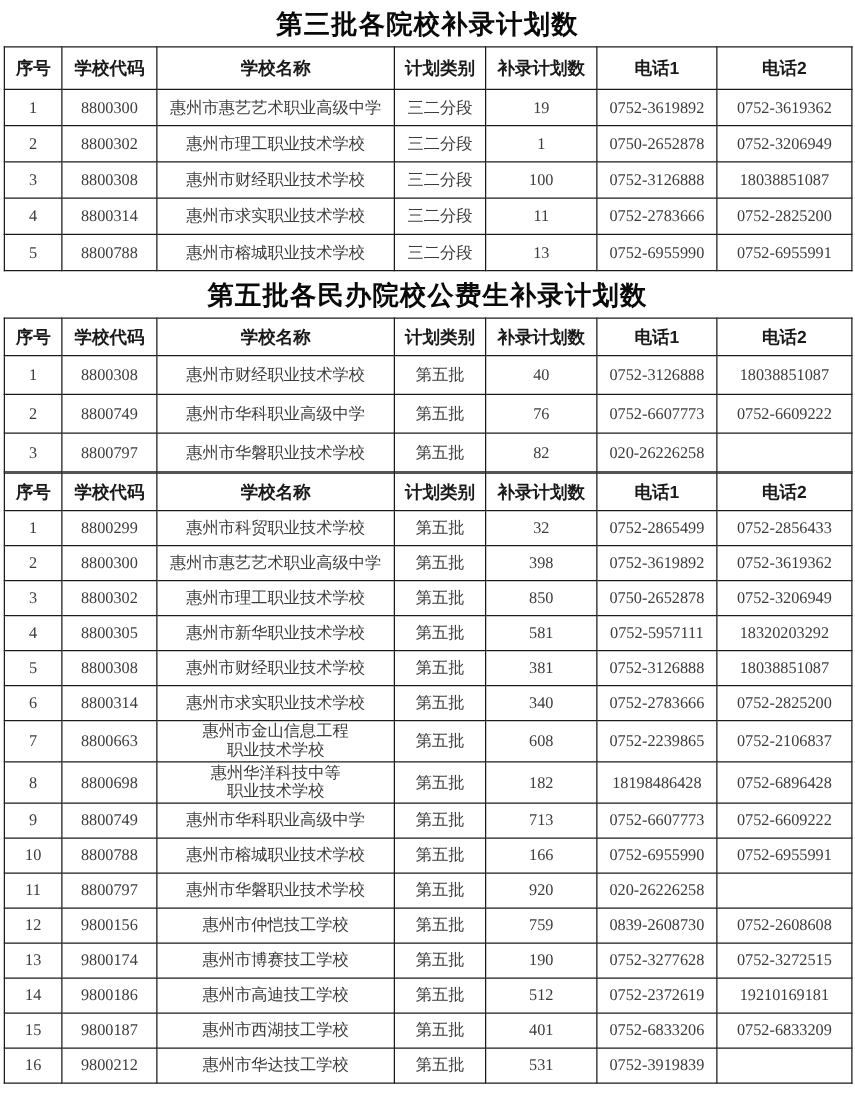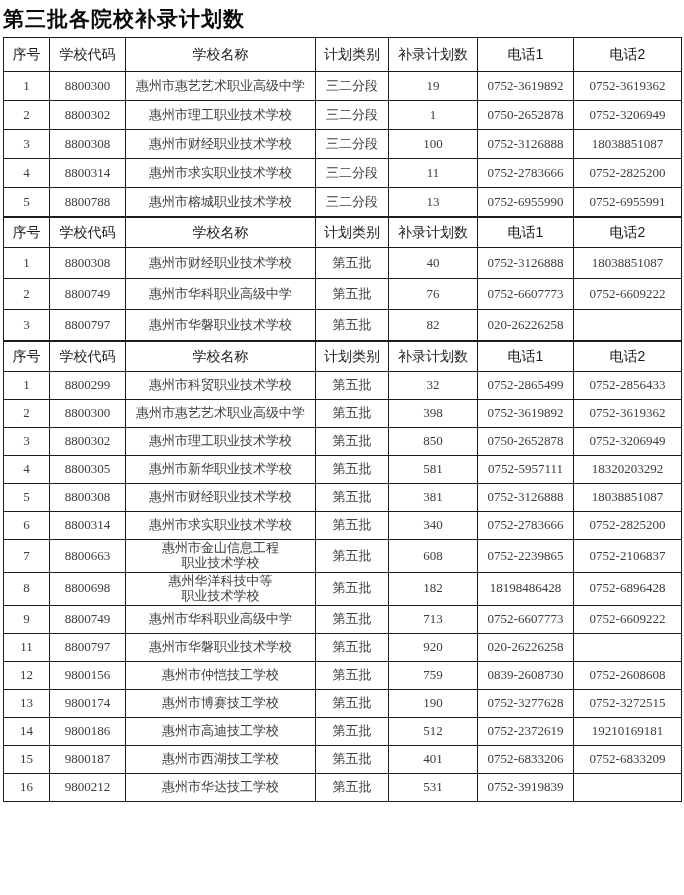--- a/index.html
+++ b/index.html
@@ -13,40 +13,40 @@
   .doc {
     width: 678px;
     padding: 0 3px;
     font-family: "Liberation Serif", "DejaVu Serif", serif;
   }
   .title {
     font-family: "Liberation Serif", "DejaVu Serif", serif;
     font-weight: 700;
     font-size: 21px;
     color: #0a0a0a;
-    text-align: left;
+    text-align: center;
     margin: 7px 0 6px 0;
     letter-spacing: 1px;
     line-height: 1.15;
   }
   table.grid {
     border-collapse: collapse;
     table-layout: fixed;
     width: 678px;
   }
   table.grid th, table.grid td {
     border: 1.6px solid #1c1c1c;
     text-align: center;
     vertical-align: middle;
     padding: 1px 2px;
     overflow: hidden;
   }
   table.grid th {
     font-family: "Liberation Sans", "DejaVu Sans", sans-serif;
-    font-weight: 400;
+    font-weight: 700;
     font-size: 14px;
     color: #1a1a1a;
   }
   table.grid td {
     font-family: "Liberation Serif", "DejaVu Serif", serif;
     font-size: 13px;
     color: #3c3c3c;
     line-height: 1.15;
   }
   td.col-school-name { white-space: pre-line; }
@@ -136,20 +136,21 @@
             <td class="col-plan-category">三二分段</td>
             <td class="col-plan-count">13</td>
             <td class="col-phone1">0752-6955990</td>
             <td class="col-phone2">0752-6955991</td>
           </tr>
         </tbody>
     </table>
   </section>
 
   <section class="table-block">
+    <h2 class="title">第五批各民办院校公费生补录计划数</h2>
     <table class="grid t1">
       <colgroup>
         <col class="c0">
           <col class="c1">
           <col class="c2">
           <col class="c3">
           <col class="c4">
           <col class="c5">
           <col class="c6">
       </colgroup>
@@ -296,20 +297,29 @@
           <tr>
             <td class="col-index">9</td>
             <td class="col-school-code">8800749</td>
             <td class="col-school-name">惠州市华科职业高级中学</td>
             <td class="col-plan-category">第五批</td>
             <td class="col-plan-count">713</td>
             <td class="col-phone1">0752-6607773</td>
             <td class="col-phone2">0752-6609222</td>
           </tr>
           <tr>
+            <td class="col-index">10</td>
+            <td class="col-school-code">8800788</td>
+            <td class="col-school-name">惠州市榕城职业技术学校</td>
+            <td class="col-plan-category">第五批</td>
+            <td class="col-plan-count">166</td>
+            <td class="col-phone1">0752-6955990</td>
+            <td class="col-phone2">0752-6955991</td>
+          </tr>
+          <tr>
             <td class="col-index">11</td>
             <td class="col-school-code">8800797</td>
             <td class="col-school-name">惠州市华磐职业技术学校</td>
             <td class="col-plan-category">第五批</td>
             <td class="col-plan-count">920</td>
             <td class="col-phone1">020-26226258</td>
             <td class="col-phone2"></td>
           </tr>
           <tr>
             <td class="col-index">12</td>

